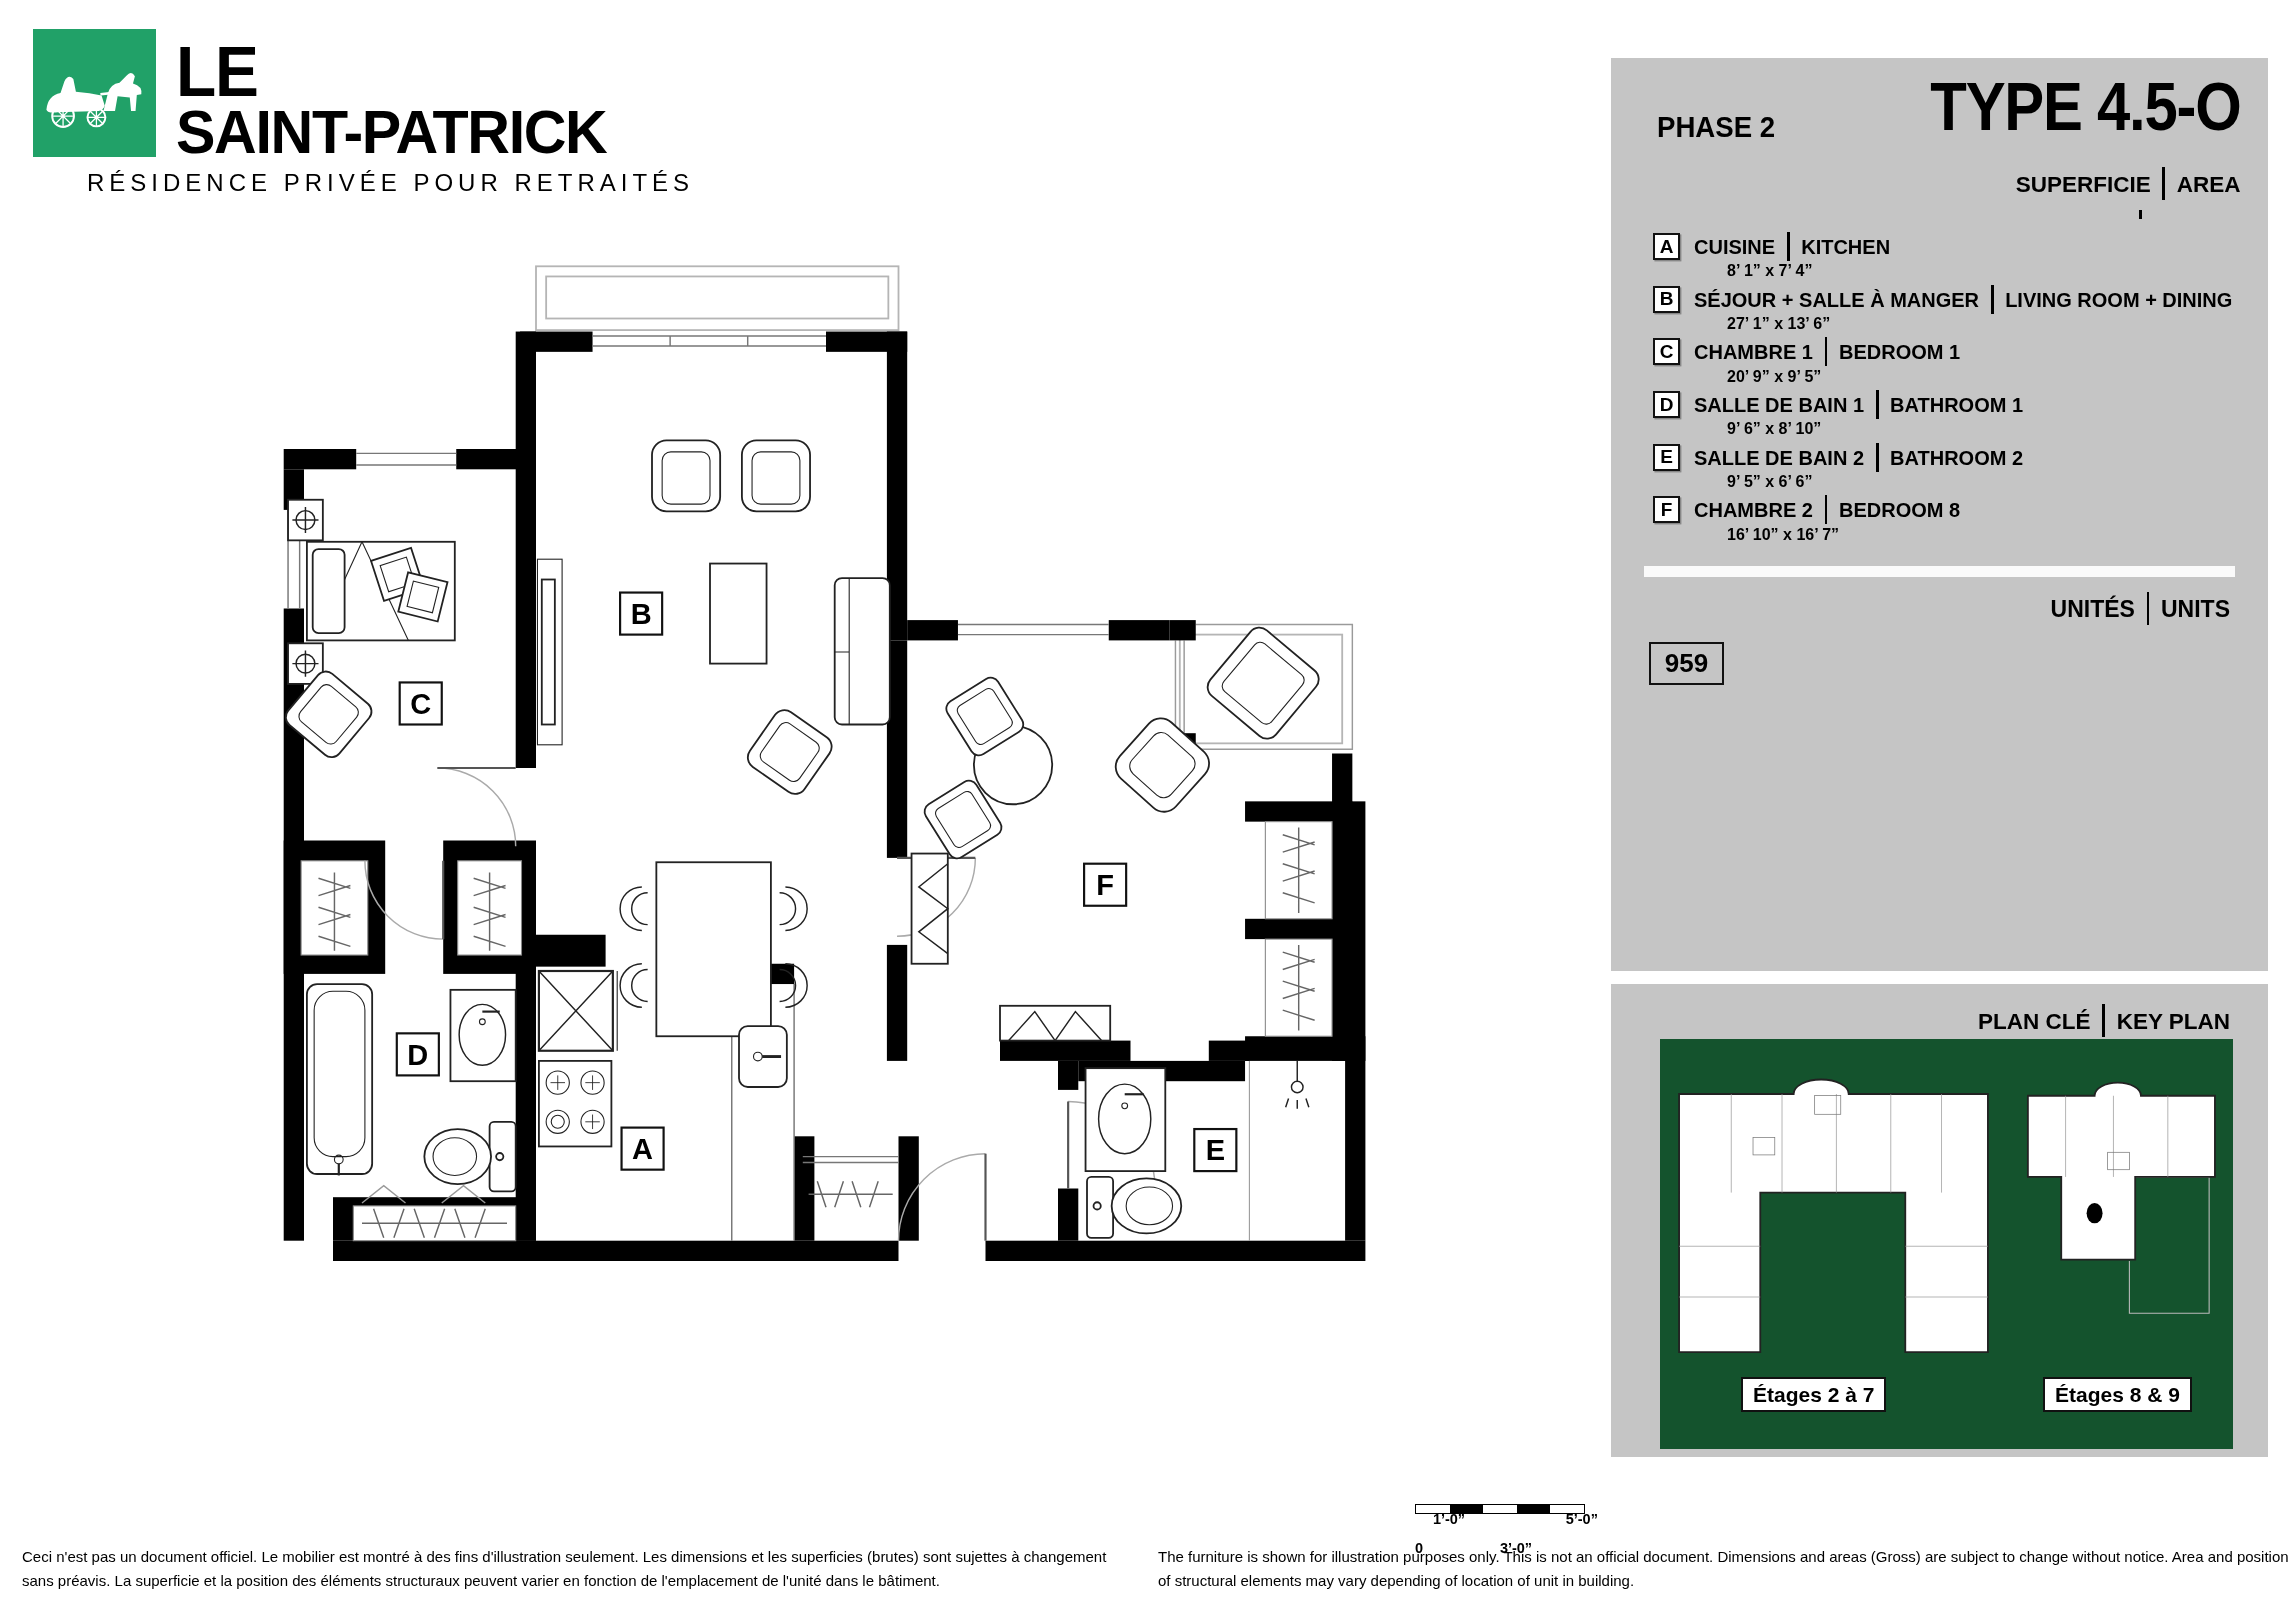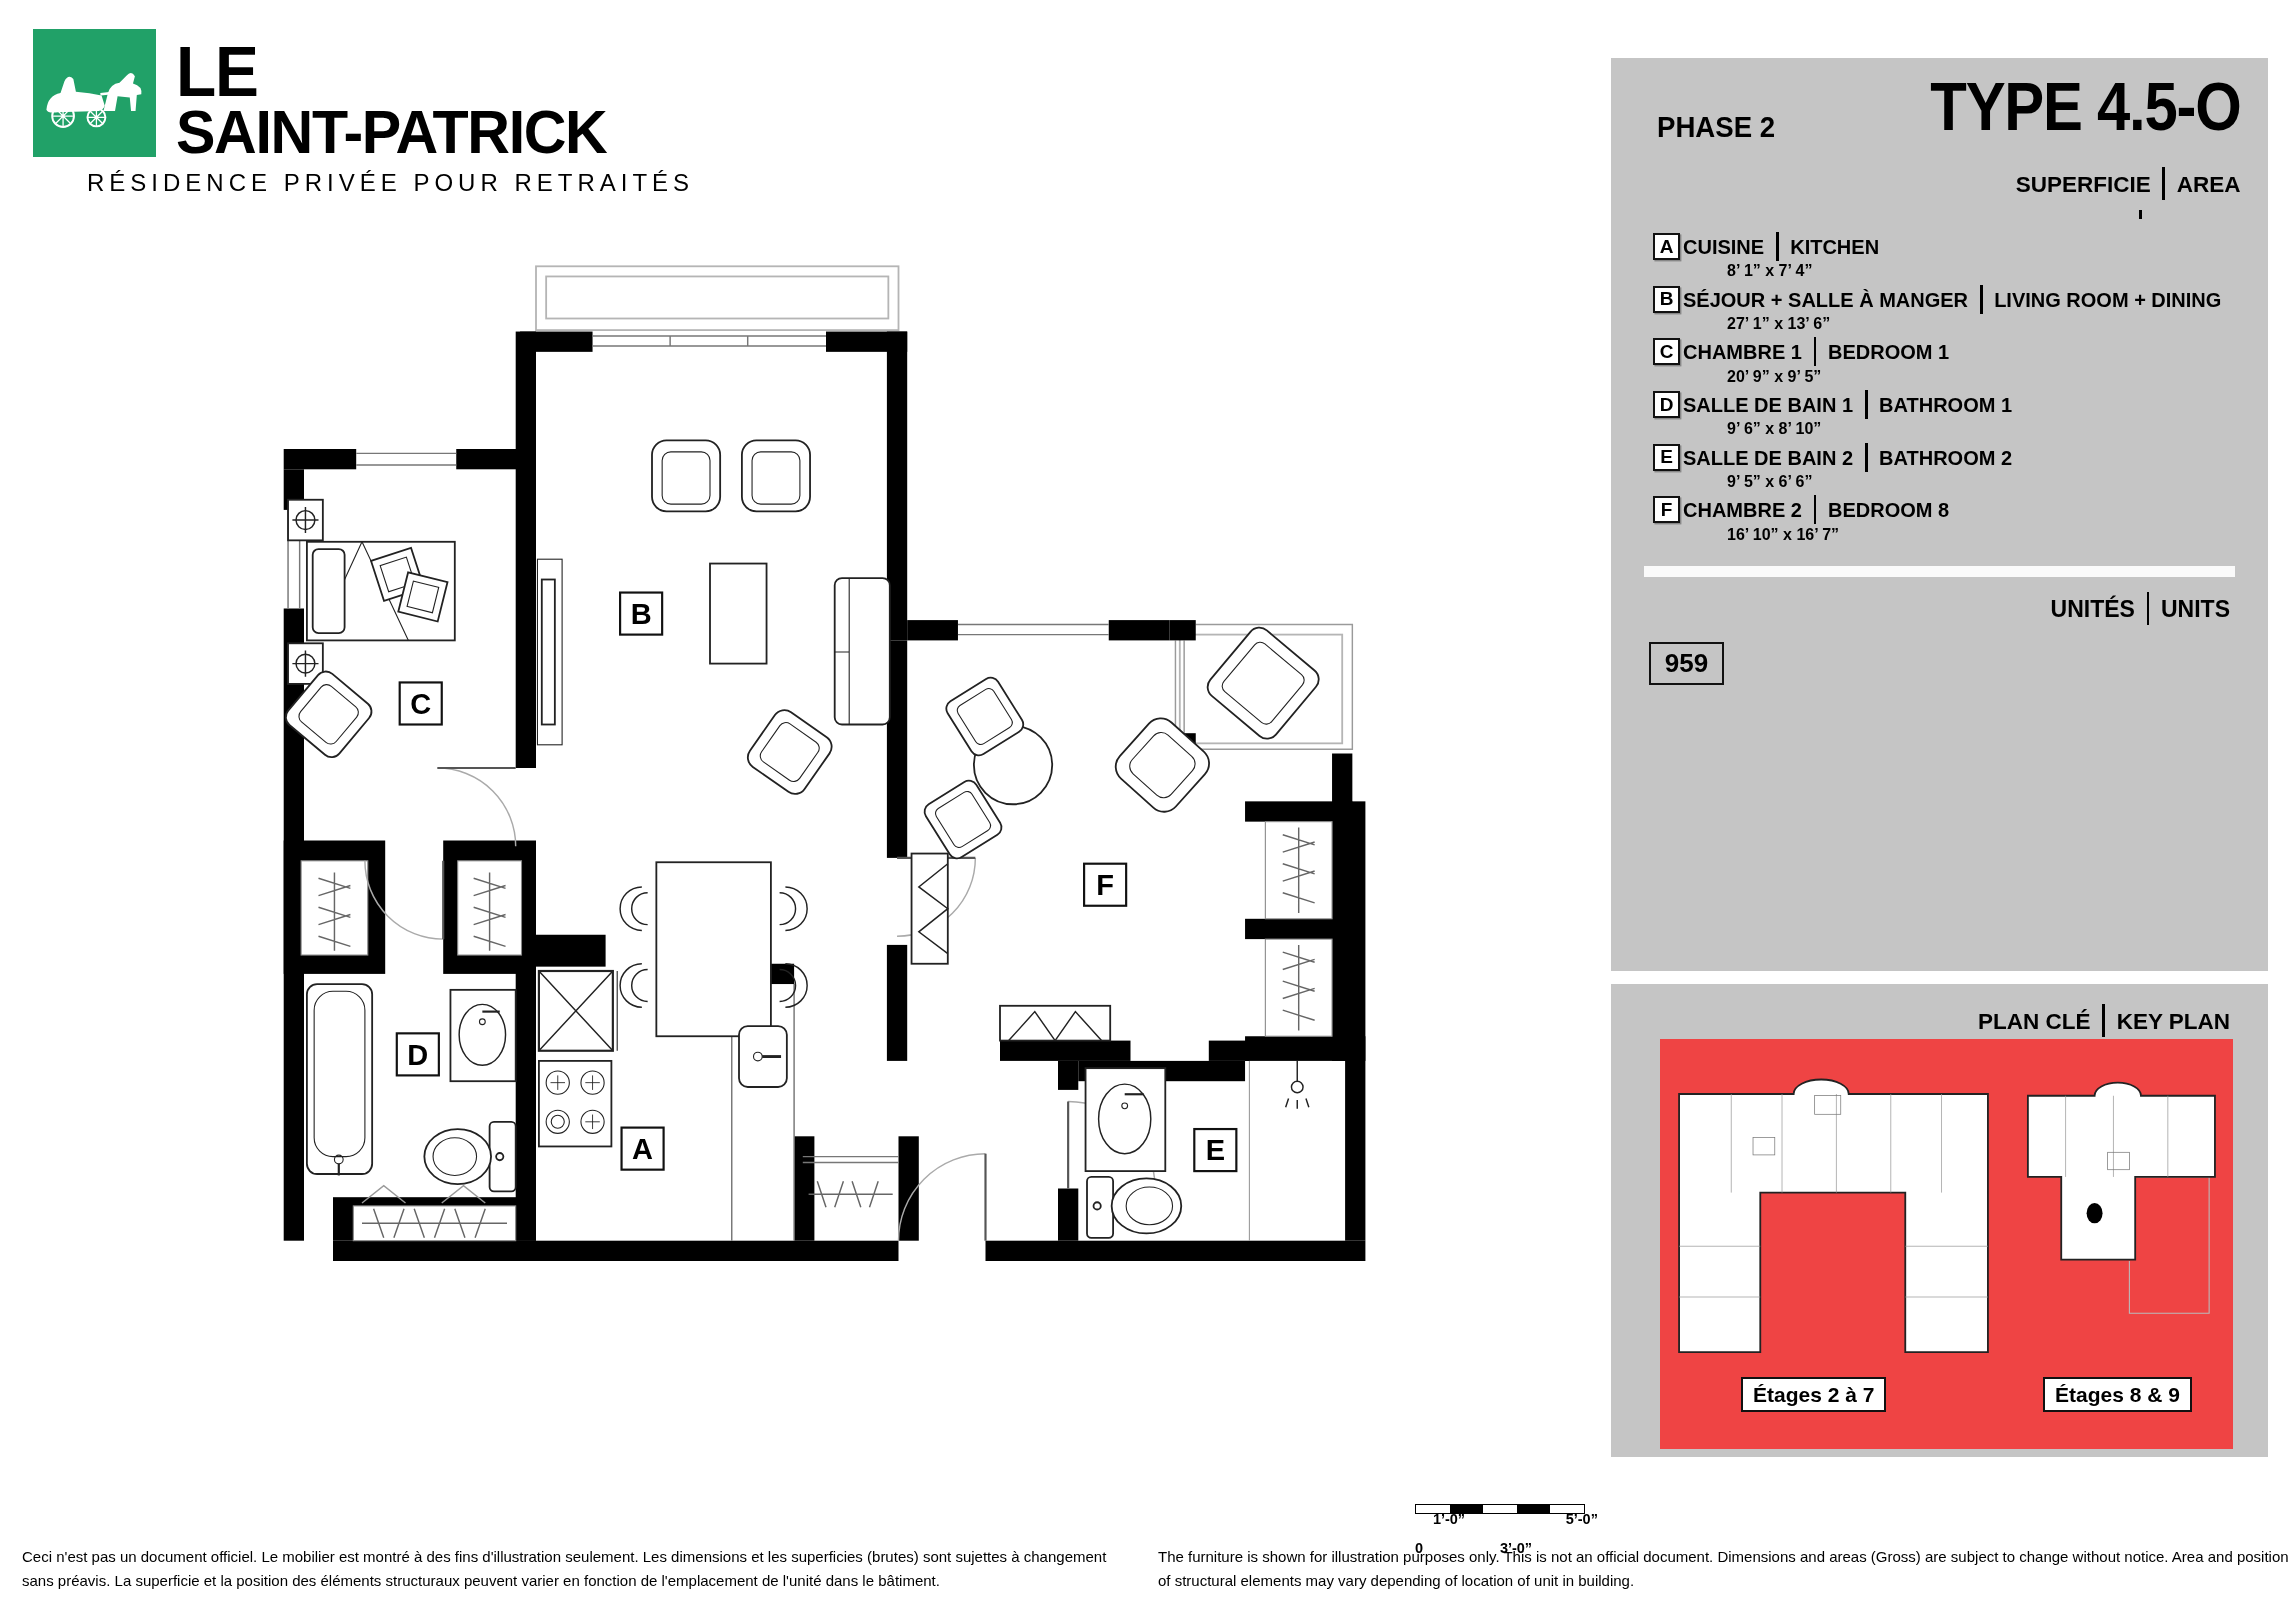--- a/index.html
+++ b/index.html
@@ -20,27 +20,27 @@
   .p3 { top:984px; height:473px;padding-left:22px; }
   .phase { left:46px; top:52px; font-size:30px; font-weight:700; transform:scaleX(.92); transform-origin:left top; }
   .type { right:27.5px; top:8.7px; font-size:68px; font-weight:700; letter-spacing:-1.4px; transform:scaleX(.88); transform-origin:right top; white-space:nowrap; }
   .arealbl { right:27.5px; top:109px; font-size:22.5px; font-weight:700; white-space:nowrap; }
   .areaval { right:27.5px; top:152px; font-size:27px; font-weight:700; white-space:nowrap; }
   .vbar { display:inline-block; width:2.9px; height:1.45em; background:#000; vertical-align:-0.35em; margin:0 11.6px; }
   
   .legend { position:absolute; left:42px; top:13px; right:22px; }
   .lrow { display:flex; align-items:center; margin-bottom:1.4px; }
   .lbox { width:27px; height:27px; border:2.2px solid #111; background:#fff; box-shadow:1.4px 1.4px 0 rgba(60,60,60,.45); display:flex; align-items:center; justify-content:center; font-size:19px; font-weight:700; flex:0 0 auto; }
-  .lname { margin-left:3px; font-size:20px; font-weight:700; white-space:nowrap; }
+  .lname { margin-left:14px; font-size:20px; font-weight:700; white-space:nowrap; }
   .ldims { margin:1.4px 0 4.3px 74px; font-size:16px; font-weight:700; }
   .sepbar { position:absolute; left:33px; right:33px; top:347px; height:11px; background:#fafafa; }
   .unitslbl { position:absolute; right:38px; top:373px; font-size:23px; font-weight:700; white-space:nowrap; }
   .unitbox { position:absolute; left:38px; top:423px; width:75px; height:43px; border:2.2px solid #111; display:flex; align-items:center; justify-content:center; font-size:26px; font-weight:700; }
   .keylbl { position:absolute; right:38px; top:20px; font-size:22.5px; font-weight:700; white-space:nowrap; }
-  .keywhite { position:absolute; left:49px; top:55px; width:573px; height:410px; background:#ef4444; }
+  .keywhite { position:absolute; left:49px; top:55px; width:573px; height:410px; background:#14532d; }
   .floorlabel { position:absolute; border:2.2px solid #111; background:#fff; font-size:21px; font-weight:700; padding:3.6px 10px; white-space:nowrap; }
   
   .sb-wrap { left:1415px; top:1487px; width:170px; height:41px; }
   .sb-bar { position:absolute; left:0; top:17.4px; width:170px; height:9.4px; border:1.4px solid #000; display:flex; background:#fff; }
   .sb-seg { flex:1 1 0; }
   .sb-seg.k { background:#000; }
   .sb-lab { position:absolute; font-size:14.5px; font-weight:700; white-space:nowrap;margin-top:24px; }
   
   .disc { font-size:15px; line-height:24px; }
   .disc-fr { left:22px; top:1545px; width:1113px; }

